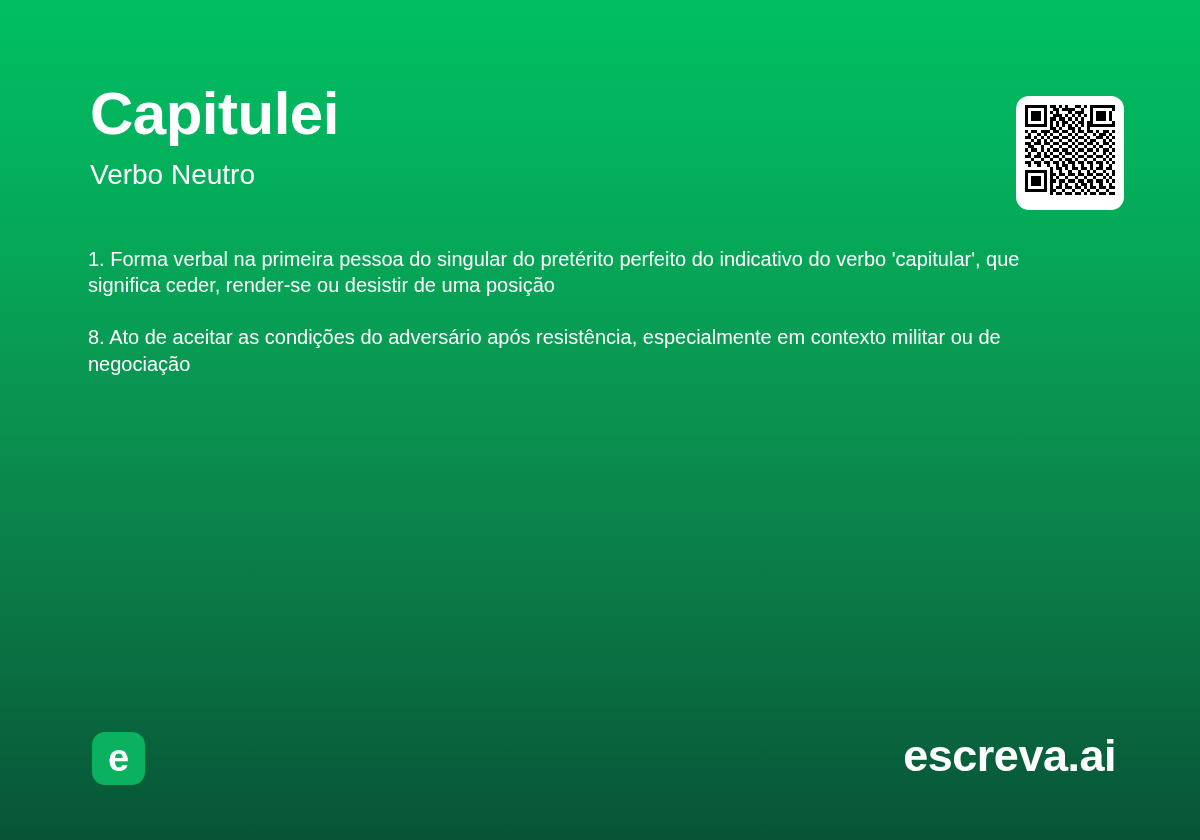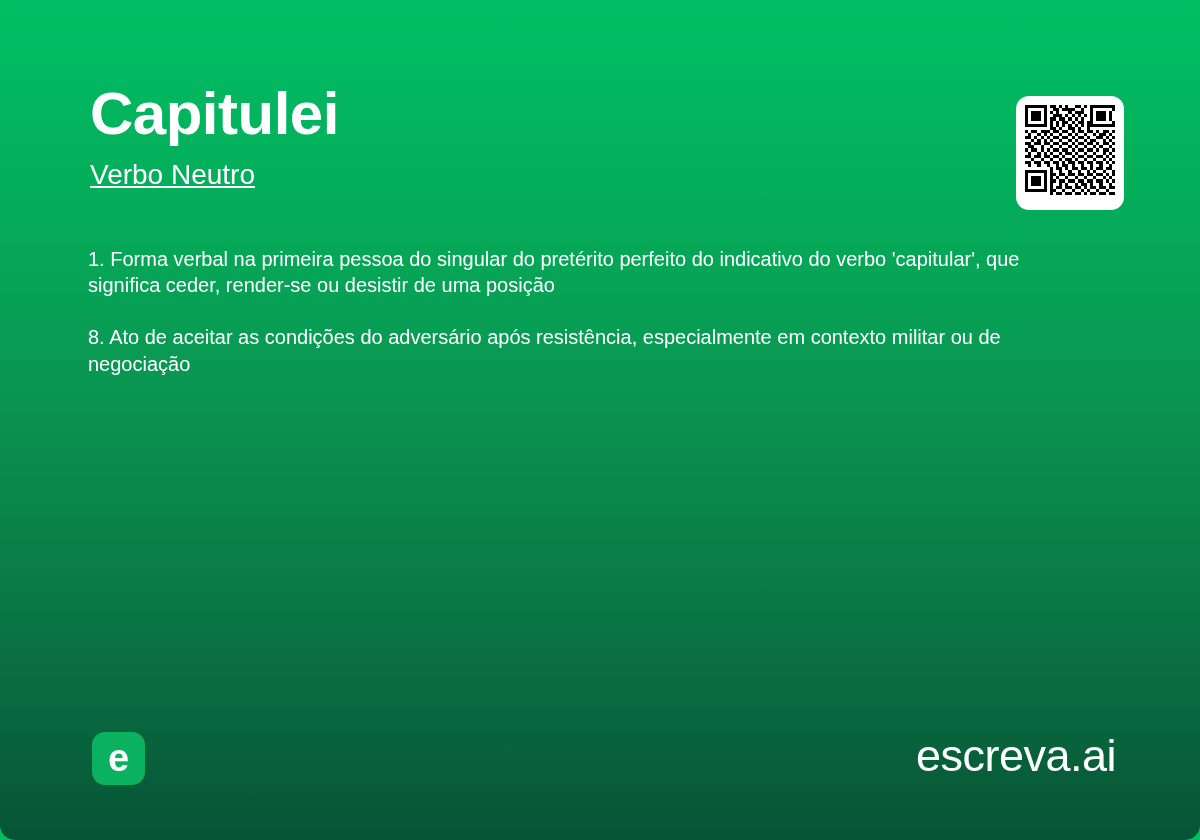--- a/index.html
+++ b/index.html
@@ -8,21 +8,20 @@
     font-family:"Liberation Sans", sans-serif;
     background:#00bf63;
     overflow:hidden;
   }
   #card {
     position:relative;
     width:1200px; height:840px;
     background:linear-gradient(180deg,#00bf63 0%, #05a958 28%, #0a9150 50%, #0a7544 74%, #075436 100%);
     color:#ffffff;
     overflow:hidden;
-    border-radius:15px;
   }
 
   
   #header {
     position:absolute;
     left:90px; top:84px;
     width:860px;
   }
   #word-title {
     font-size:60px;
@@ -31,21 +30,20 @@
     letter-spacing:-0.5px;
     color:#ffffff;
     white-space:nowrap;
   }
   #word-class {
     margin-top:16px;
     font-size:28px;
     font-weight:normal;
     line-height:1.1;
     color:#ffffff;
-    text-decoration:underline;
   }
 
   
   #qr-card {
     position:absolute;
     right:76px; top:96px;
     width:108px; height:114px;
     background:#ffffff;
     border-radius:13px;
     padding:9px 9px 9px 9px;
@@ -88,21 +86,21 @@
     font-size:38px;
     font-weight:bold;
     line-height:1;
     color:#ffffff;
     margin-top:-2px;
   }
   #brand-name {
     position:absolute;
     right:84px; top:-2px;
     font-size:45px;
-    font-weight:normal;
+    font-weight:bold;
     letter-spacing:-0.5px;
     line-height:1.15;
     color:#ffffff;
     white-space:nowrap;
   }
 </style>
 </head>
 <body>
 
 <div id="card">

